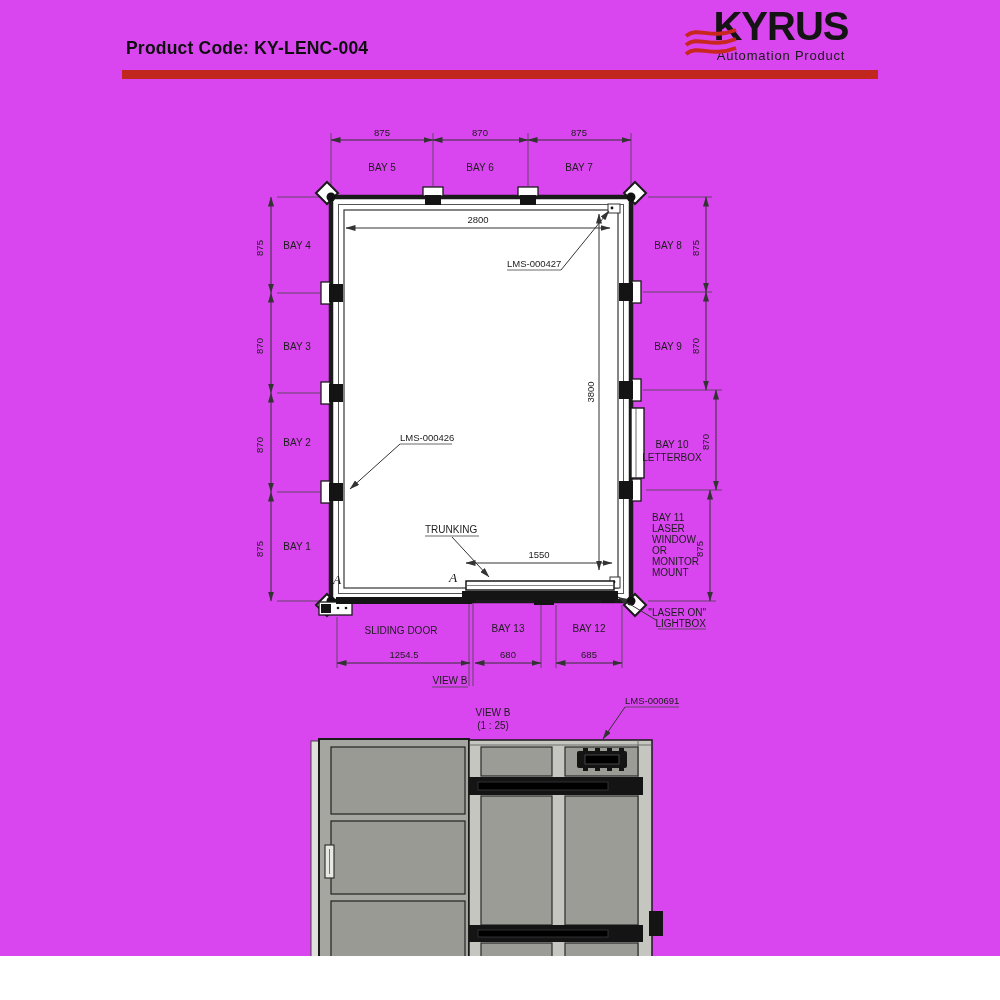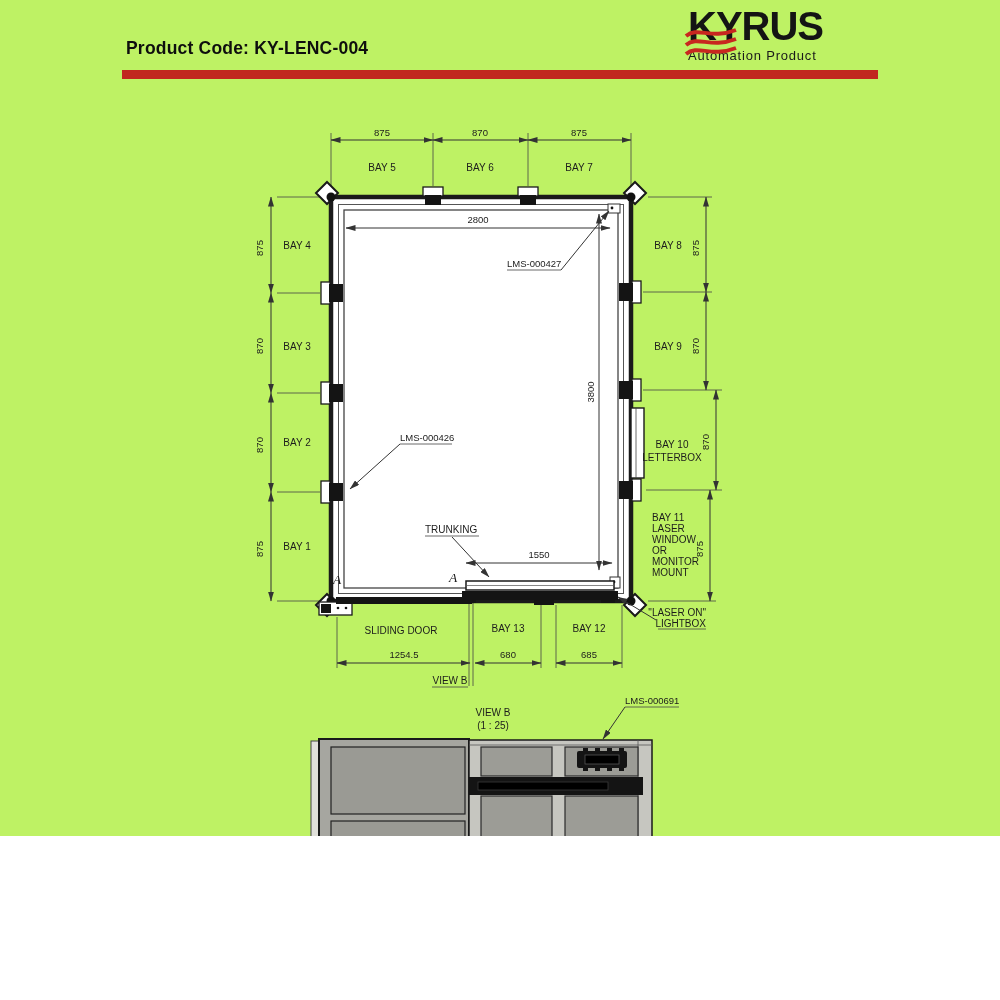--- a/index.html
+++ b/index.html
@@ -1,20 +1,20 @@
 <!DOCTYPE html>
 <html><head>
 <meta charset="utf-8">
 <style>
   html,body{margin:0;padding:0;background:#fff;}
-  .page{position:relative;width:1000px;height:836px;background:#bef264;overflow:hidden;
+  .page{position:relative;width:1000px;height:956px;background:#d946ef;overflow:hidden;
         font-family:"Liberation Sans",sans-serif;}
   .product-code{position:absolute;left:126px;top:38px;font-size:17.5px;font-weight:600;color:#0e0e0e;letter-spacing:.2px;}
   .red-bar{position:absolute;left:122px;top:70px;width:756px;height:9px;background:#c1271f;}
-  .logo{position:absolute;left:688px;top:4px;width:186px;text-align:left;}
+  .logo{position:absolute;left:688px;top:4px;width:186px;text-align:center;}
   .logo .brand{font-size:40px;font-weight:800;color:#141414;letter-spacing:-1px;line-height:44px;}
   .logo .tagline{font-size:13px;color:#1a1a1a;letter-spacing:.8px;margin-top:0px;}
   .logo svg{position:absolute;left:-4px;top:18px;}
   svg text{font-family:"Liberation Sans",sans-serif;fill:#1c1c1c;}
   .t9{font-size:9.5px;}
   .t10{font-size:10px;}
   .it{font-family:"Liberation Serif",serif;font-style:italic;font-size:13.5px;}
   .dl{stroke:#333;stroke-width:1;}
   .xl{stroke:#444;stroke-width:.8;}
   .ld{stroke:#333;stroke-width:1;fill:none;}

